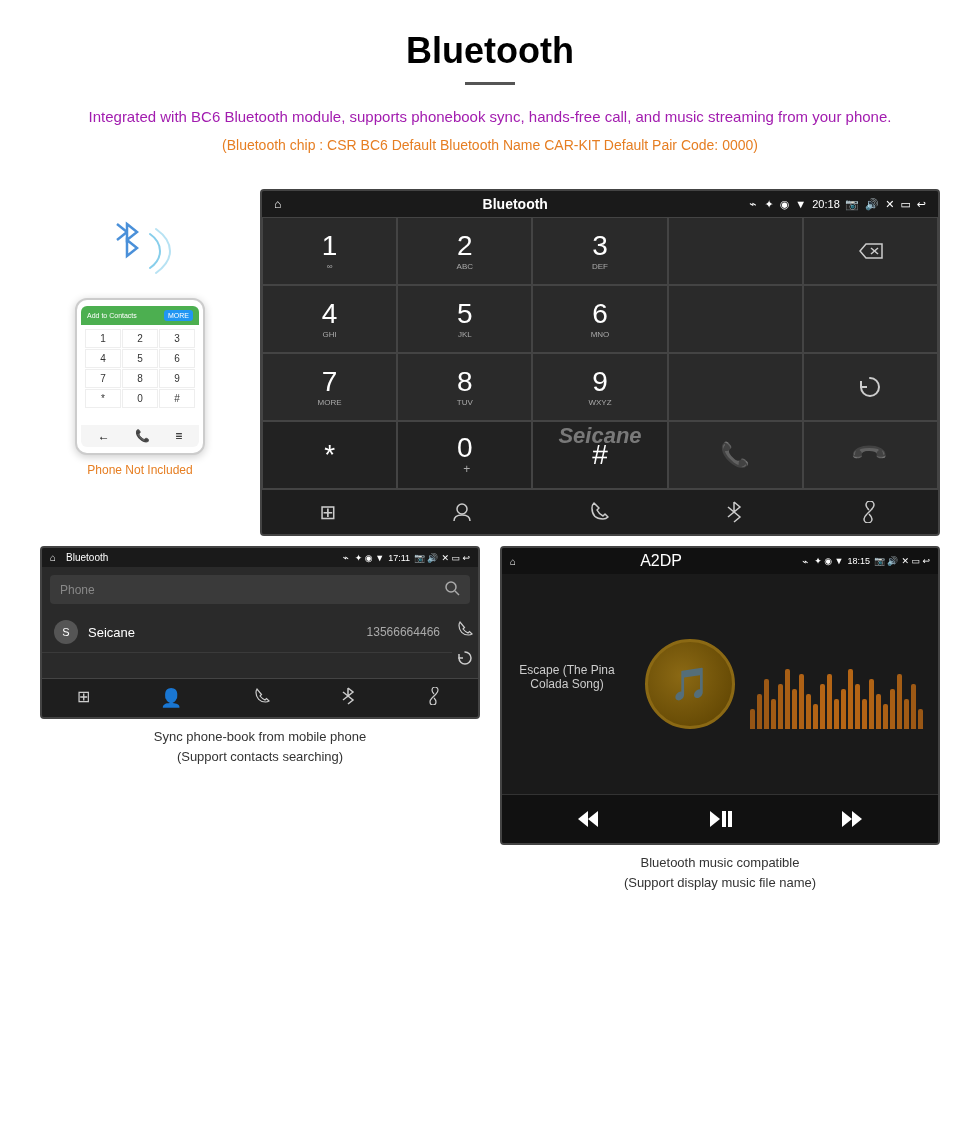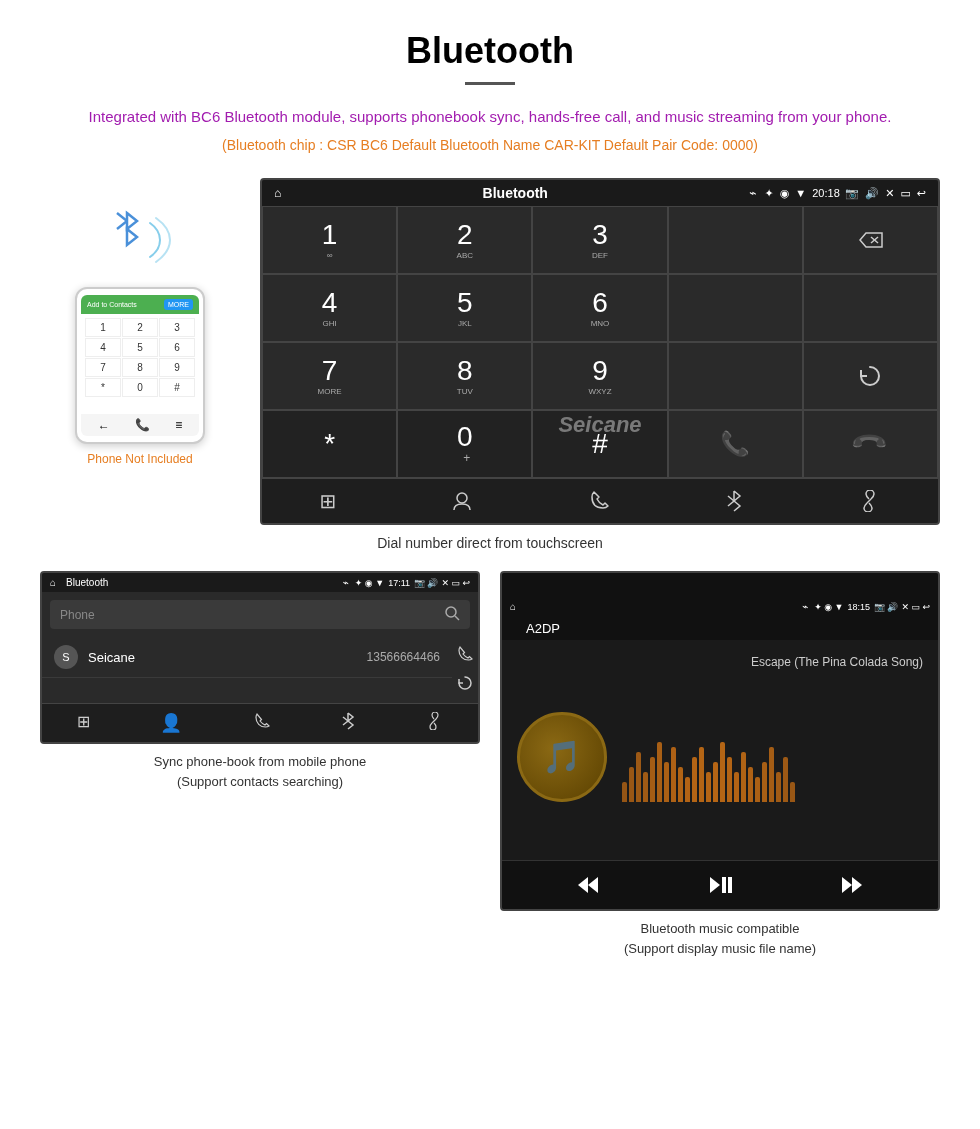--- a/index.html
+++ b/index.html
@@ -33,21 +33,21 @@
       text-align: center;
       font-size: 15px;
       color: #a21caf;
       line-height: 1.6;
       margin-bottom: 8px;
     }
     .spec-text {
       text-align: center;
       font-size: 14px;
       color: #e67e22;
-      margin-bottom: 25px;
+      margin-bottom: 36px;
     }
 
     
     .main-screen-container {
       display: flex;
       gap: 20px;
       margin-bottom: 10px;
       align-items: flex-start;
     }
 
@@ -341,26 +341,26 @@
     }
     .music-statusbar {
       background: #111;
       display: flex;
       align-items: center;
       padding: 4px 8px;
       color: white;
       font-size: 10px;
       gap: 6px;
     }
-    .music-statusbar-title { flex: 1; text-align: left; padding-left: 4px; font-size: 13px; margin-top: 44px; }
+    .music-statusbar-title { flex: 1; text-align: center; padding-left: 4px; font-size: 16px; }
     .music-statusbar-icons { display: flex; gap: 4px; font-size: 9px; }
     .music-main {
       display: flex;
-      flex-direction: column;
-      align-items: flex-end;
+      flex-direction: row;
+      align-items: center;
       padding: 15px;
       position: relative;
       min-height: 220px;
       gap: 28px;
     }
     .music-song-title {
       color: #ccc;
       font-size: 12px;
       margin-bottom: 15px;
       text-align: center;
@@ -607,21 +607,20 @@
           <svg width="22" height="22" viewBox="0 0 22 22">
             <path d="M9,13 Q6,16 6,18 A4,4 0 0,0 14,18 Q14,16 11,13" fill="none" stroke="#ccc" stroke-width="1.5"></path>
             <path d="M13,9 Q16,6 16,4 A4,4 0 0,0 8,4 Q8,6 11,9" fill="none" stroke="#ccc" stroke-width="1.5"></path>
             <line x1="9" y1="13" x2="13" y2="9" stroke="#ccc" stroke-width="1.5"></line>
           </svg>
         </span>
       </div>
     </div>
   </div>
 
-  <p class="dial-caption">Dial number direct from touchscreen</p>
 
   <div class="bottom-screens">
 
     <div class="bottom-screen-card">
       <div class="phonebook-screen">
 
         <div class="pb-statusbar">
           <span>⌂</span>
           <span class="pb-statusbar-title">Bluetooth</span>
           <span>⌁</span>

